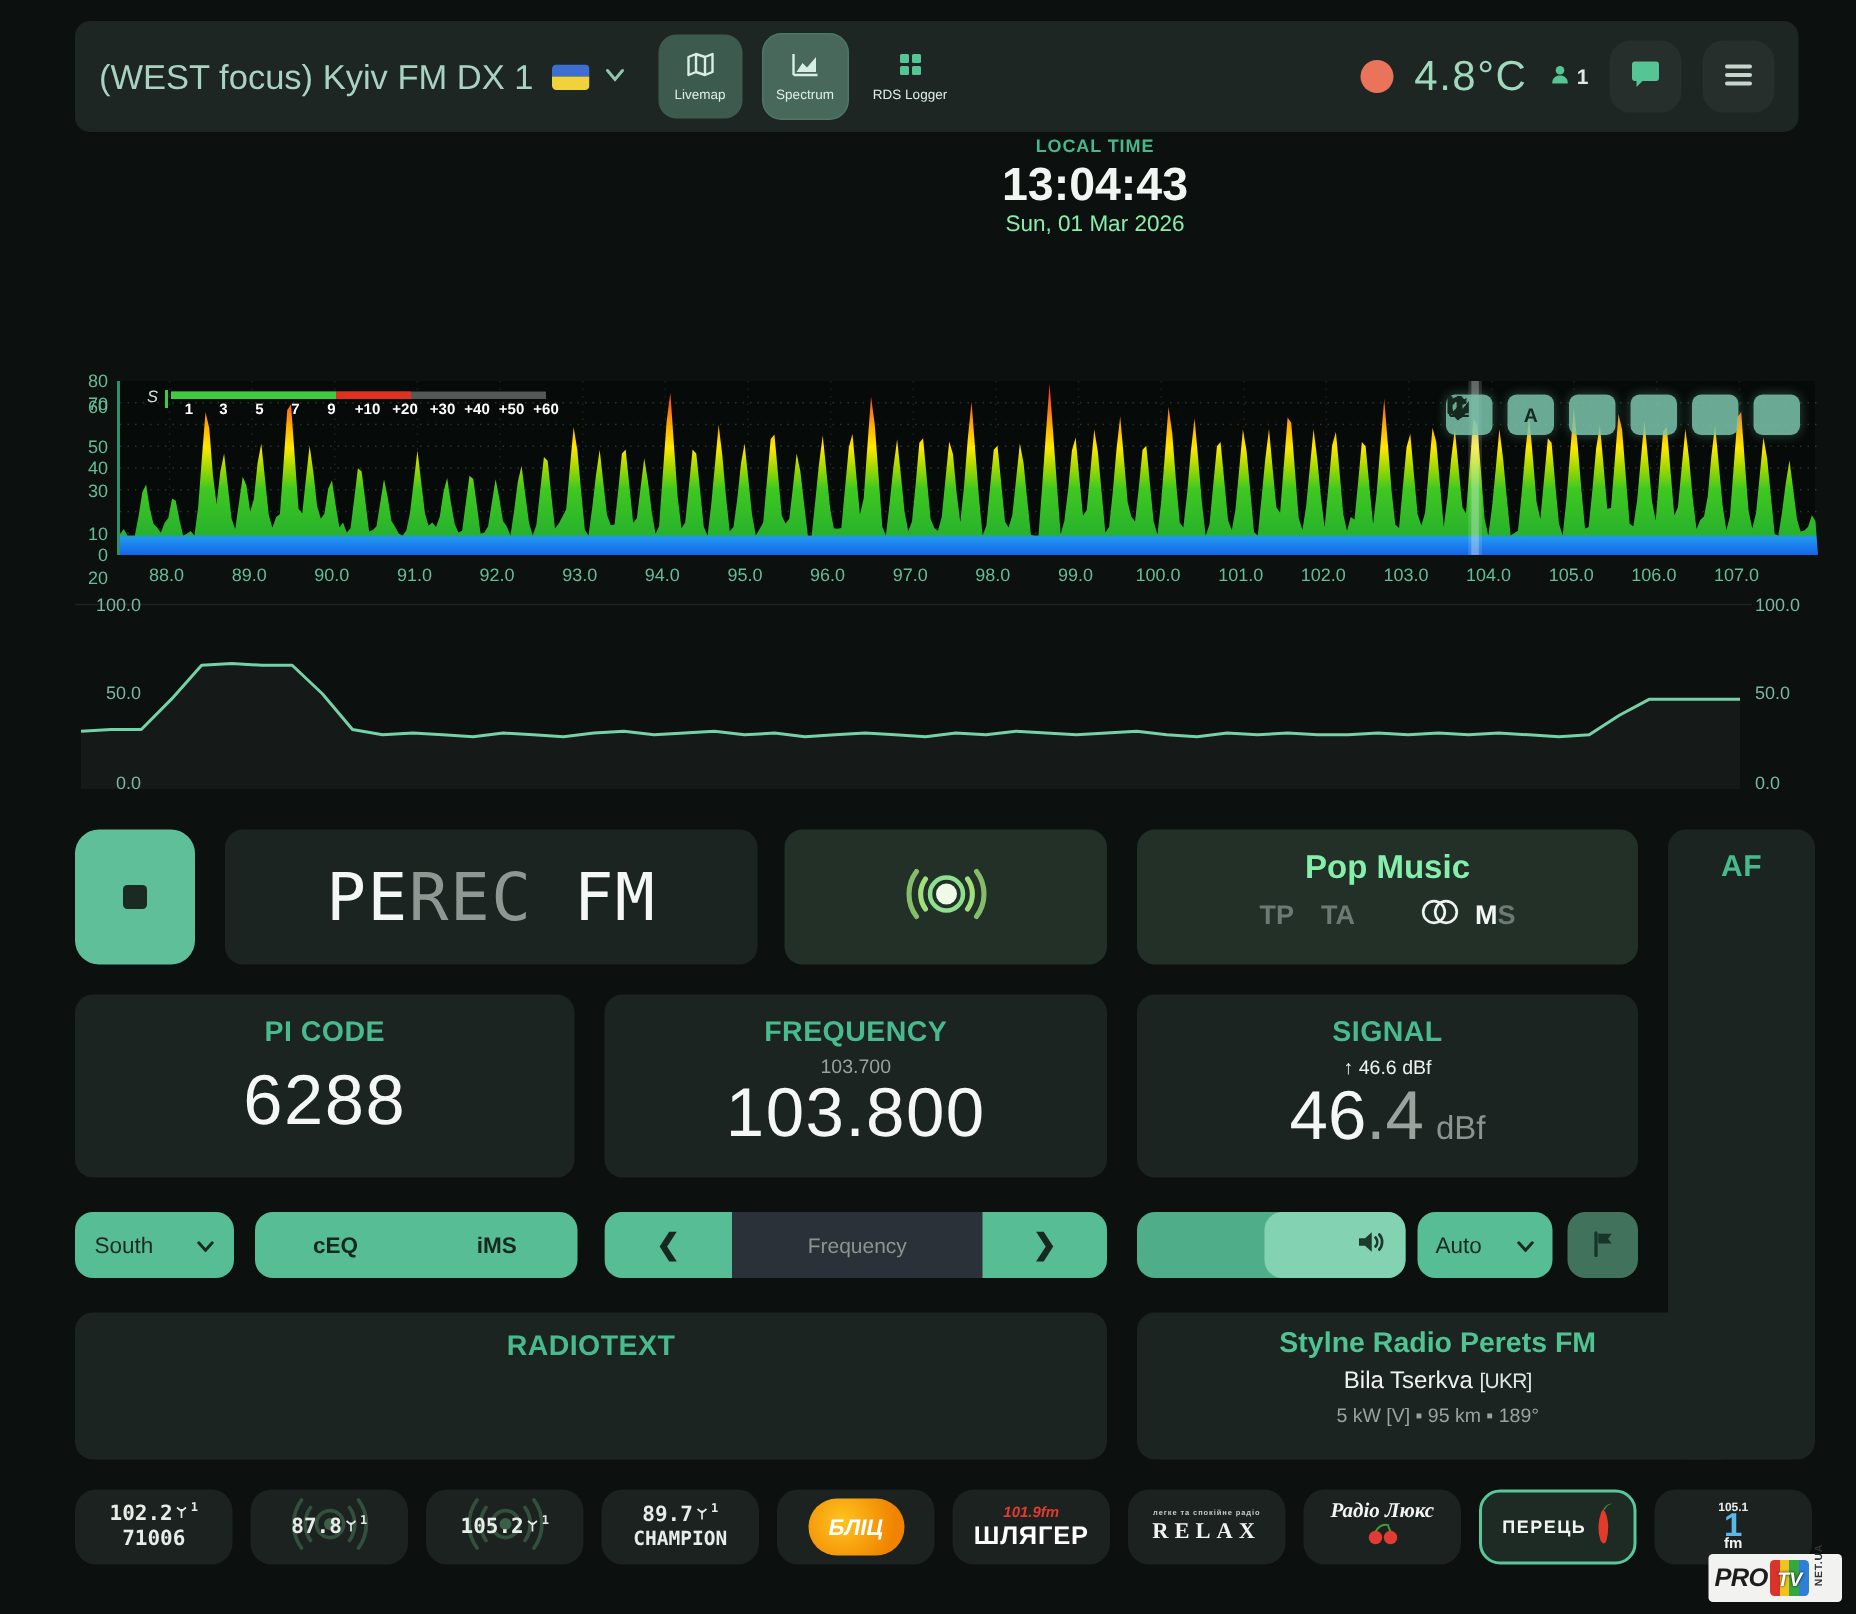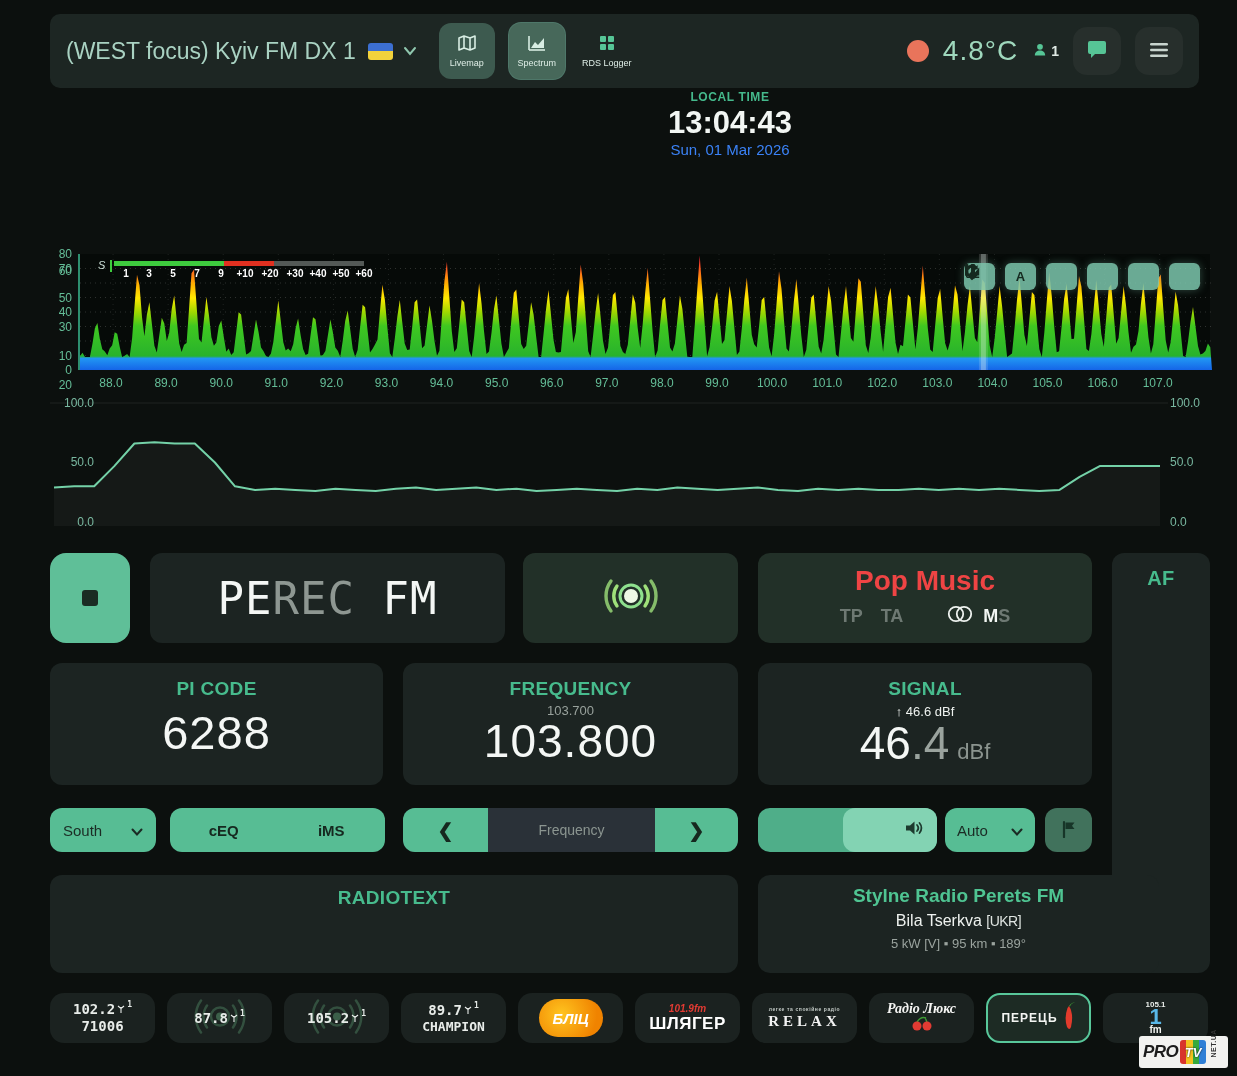--- a/index.html
+++ b/index.html
@@ -22,21 +22,21 @@
   .status{margin-left:auto;display:flex;align-items:center;gap:14px}
   .dot{width:22px;height:22px;border-radius:50%;background:#e9745b}
   .temp{font-size:28px;color:#9fd8bd;font-weight:300;letter-spacing:1px}
   .users{display:flex;align-items:center;gap:3px;color:#dfe9e4;font-size:14px;font-weight:bold}
   .iconbtn{width:48px;height:48px;border-radius:14px;background:#272f2c;border:none;display:flex;align-items:center;justify-content:center;cursor:pointer}
 
   
   .clock{position:absolute;left:430px;top:90px;width:600px;text-align:center}
   .clock .l{color:#45b98c;font-size:12px;font-weight:bold;letter-spacing:.6px}
   .clock .t{color:#f2f6f3;font-size:31px;font-weight:600;line-height:1.2}
-  .clock .d{color:#3b82f6;font-size:15px}
+  .clock .d{color:#86efac;font-size:15px}
 
   
   .spec-wrap{position:absolute;left:50px;top:252px;width:1160px;height:140px}
   .spec-y{position:absolute;left:0;top:2px;width:24px;height:116px}
   .spec-y span{position:absolute;right:2px;font-size:12px;color:#64bd97}
   .spec-plot{position:absolute;left:28px;top:2px;width:1132px;height:116px;background:#060a08;border-left:2px solid #2e8f6f}
   .spec-plot svg{position:absolute;left:0;top:0}
   .spec-x{position:absolute;left:28px;top:120px;width:1132px;height:18px}
   .spec-x span{position:absolute;top:4px;width:44px;text-align:center;font-size:12px;color:#64bd97}
   .s-meter{position:absolute;left:18px;top:5px;width:290px;height:26px}
@@ -59,21 +59,21 @@
   .sig-right{position:absolute;left:1120px;top:0;width:44px;height:136px}
 
   
   .stop-btn{position:absolute;left:50px;top:553px;width:80px;height:90px;background:#5fbf98;border-radius:16px;border:none;cursor:pointer;display:flex;align-items:center;justify-content:center}
   .stop-sq{width:16px;height:16px;background:#1b2b23;border-radius:3px}
   .ps-card{left:150px;top:553px;width:355px;height:90px;display:flex;align-items:center;justify-content:center}
   .ps{font-family:"DejaVu Sans Mono",monospace;font-size:44px;font-weight:normal;color:#f4f7f5;letter-spacing:1px;white-space:pre}
   .ps .dim{color:#8e9792}
   .sigicon-card{left:523px;top:553px;width:215px;height:90px;background:#223028;display:flex;align-items:center;justify-content:center}
   .pop-card{left:758px;top:553px;width:334px;height:90px;background:#223028;text-align:center;padding-top:12px}
-  .pty{color:#ef4444;font-size:28px;font-weight:bold}
+  .pty{color:#86efac;font-size:22px;font-weight:bold}
   .flags-row{display:flex;justify-content:center;align-items:center;margin-top:7px;font-size:18px;font-weight:bold;color:#6e7973}
   .flags-row .gap{width:42px}
   .ms-m{color:#f2f6f3;margin-left:8px}
   .ms-s{color:#6e7973}
   .af-card{left:1112px;top:553px;width:98px;height:420px;text-align:center;padding-top:14px}
   .af-card .h-green{font-size:20px}
 
   .pi-card{left:50px;top:663px;width:333px;height:122px;text-align:center;padding-top:15px}
   .freq-card{left:403px;top:663px;width:335px;height:122px;text-align:center;padding-top:15px}
   .sig-card{left:758px;top:663px;width:334px;height:122px;text-align:center;padding-top:15px}

